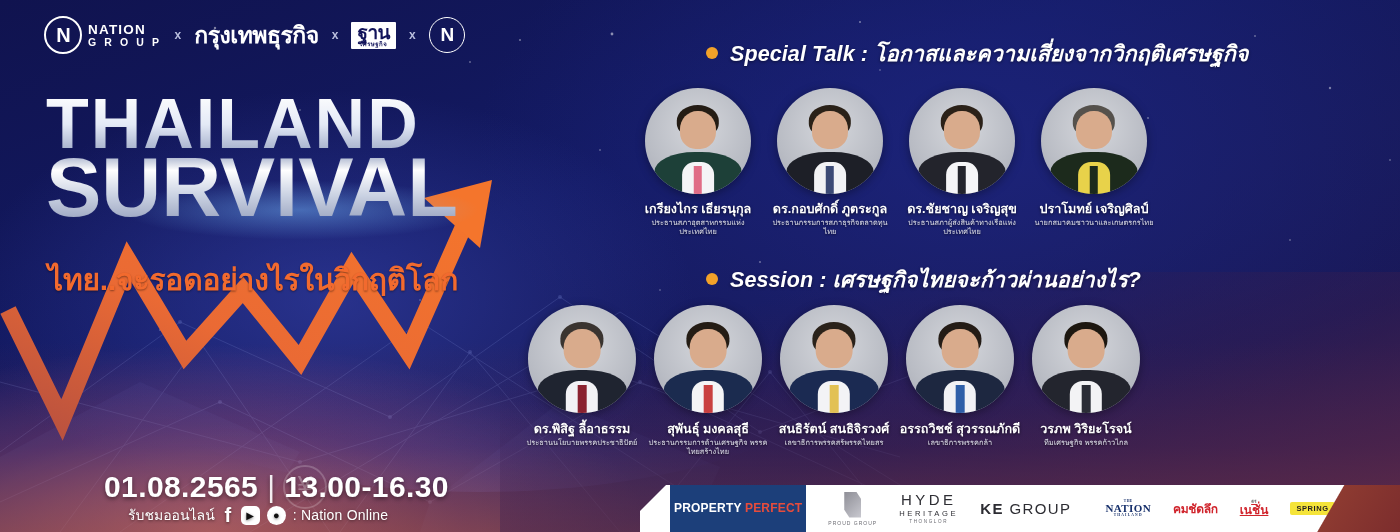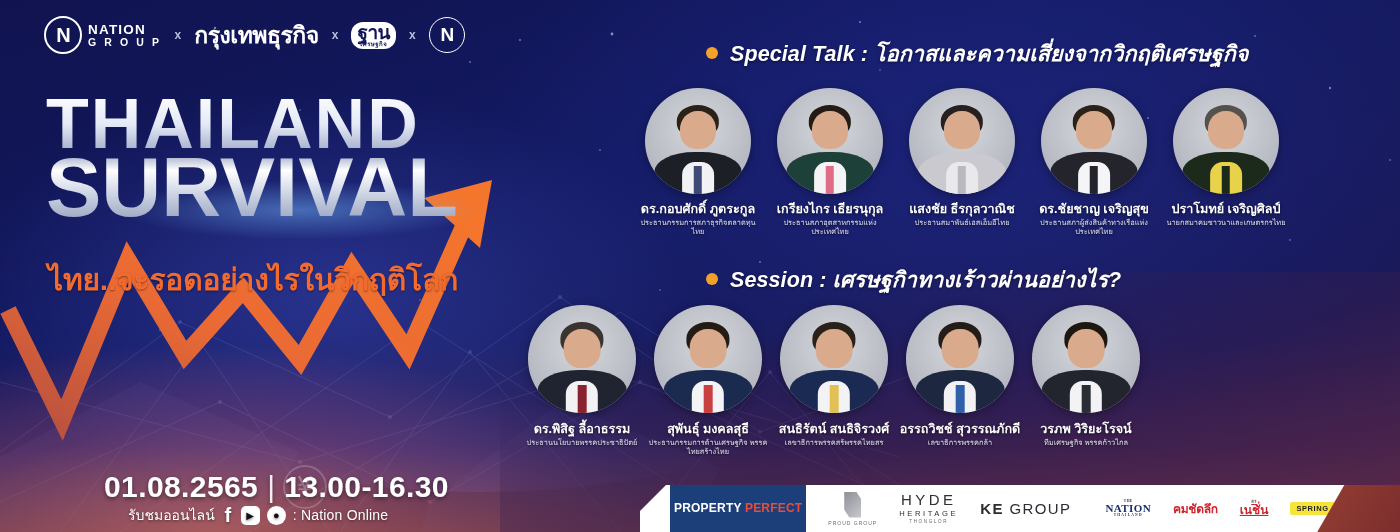--- a/index.html
+++ b/index.html
@@ -56,21 +56,21 @@
   .nation-mark { width:38px; height:38px; border-radius:50%; border:2.2px solid #fff;
      display:flex; align-items:center; justify-content:center; }
   .nation-mark span { color:#fff; font-weight:bold; font-size:20px; letter-spacing:-1px; font-family:"Liberation Sans",sans-serif; }
   .nation-word { display:flex; flex-direction:column; line-height:1.02; margin-left:1px; }
   .nation-word b { color:#fff; font-size:13.5px; letter-spacing:1.2px; font-weight:bold; }
   .nation-word i { color:#fff; font-size:10.5px; letter-spacing:2.6px; font-style:normal; font-weight:bold; }
   .xsep { color:#b9bedd; font-size:12px; font-weight:bold; }
   .thai-logo { color:#fff; font-size:23px; font-weight:bold; letter-spacing:-.5px; }
   .than-logo { background:#fff; color:#11135a; font-size:19px; font-weight:bold;
     padding:1px 6px 2px; line-height:1; letter-spacing:-.5px; display:flex;
-    flex-direction:column; align-items:center; border-radius:12px; }
+    flex-direction:column; align-items:center; border-radius:1px; }
   .than-logo em { font-style:normal; font-size:6px; letter-spacing:.5px; margin-top:-1px; }
   .n-circle { width:36px; height:36px; border-radius:50%; border:1.8px solid #fff;
      display:flex; align-items:center; justify-content:center; }
   .n-circle span { color:#fff; font-weight:bold; font-size:19px; letter-spacing:-1px; }
 
   
   .title-main {
     position:absolute; left:46px; top:92px; width:520px;
     font-size:70px; font-weight:bold; letter-spacing:2px; line-height:.92;
     background:linear-gradient(180deg,#ffffff 0%,#dfe6f5 24%,#8e9bbd 46%,#ffffff 58%,#c3ccdf 76%,#7e8aad 100%);
@@ -290,56 +290,45 @@
     <span class="title-l2">SURVIVAL</span>
   </div>
   <div class="title-sub">ไทย..จะรอดอย่างไรในวิกฤติโลก</div>
 
   <div class="sec-head" style="left:706px;top:36px;">
     <div class="dot"></div>
     <div class="txt">Special Talk : โอกาสและความเสี่ยงจากวิกฤติเศรษฐกิจ</div>
   </div>
   <div class="sec-head" style="left:706px;top:262px;">
     <div class="dot"></div>
-    <div class="txt">Session : เศรษฐกิาทางเร้าวผ่านอย่างไร?</div>
+    <div class="txt">Session : เศรษฐกิจไทยจะก้าวผ่านอย่างไร?</div>
   </div>
 
   <div class="row" id="row1">
+      <div class="sp">
+        <div class="av">
+          <div class="body" style="width: 82%; height: 40%; background: rgb(29, 64, 56);"></div>
+          <div class="shirt" style="background: rgb(244, 244, 246);"></div>
+          <div class="tie" style="background: rgb(224, 108, 134);"></div>
+          <div class="hair" style="width: 40%; height: 30%; top: 16%; background: rgb(36, 28, 20);"></div>
+          <div class="head" style="width: 34%; height: 36%; top: 22%;"></div>
+        </div>
+        <div class="nm">เกรียงไกร เธียรนุกุล</div>
+        <div class="rl">ประธานสภาอุตสาหกรรมแห่งประเทศไทย</div>
+      </div>
       <div class="sp">
         <div class="av">
           <div class="body" style="width: 82%; height: 40%; background: rgb(29, 31, 39);"></div>
           <div class="shirt" style="background: rgb(242, 242, 244);"></div>
           <div class="tie" style="background: rgb(60, 74, 117);"></div>
           <div class="hair" style="width: 40%; height: 30%; top: 16%; background: rgb(42, 33, 24);"></div>
           <div class="head" style="width: 34%; height: 36%; top: 22%;"></div>
         </div>
         <div class="nm">ดร.กอบศักดิ์ ภูตระกูล</div>
         <div class="rl">ประธานกรรมการสภาธุรกิจตลาดทุนไทย</div>
-      </div>
-      <div class="sp">
-        <div class="av">
-          <div class="body" style="width: 82%; height: 40%; background: rgb(29, 64, 56);"></div>
-          <div class="shirt" style="background: rgb(244, 244, 246);"></div>
-          <div class="tie" style="background: rgb(224, 108, 134);"></div>
-          <div class="hair" style="width: 40%; height: 30%; top: 16%; background: rgb(36, 28, 20);"></div>
-          <div class="head" style="width: 34%; height: 36%; top: 22%;"></div>
-        </div>
-        <div class="nm">เกรียงไกร เธียรนุกุล</div>
-        <div class="rl">ประธานสภาอุตสาหกรรมแห่งประเทศไทย</div>
-      </div>
-      <div class="sp">
-        <div class="av">
-          <div class="body" style="width: 82%; height: 40%; background: rgb(201, 201, 207);"></div>
-          <div class="shirt" style="background: rgb(233, 233, 236);"></div>
-          <div class="tie" style="background: rgb(185, 185, 192);"></div>
-          <div class="hair" style="width: 40%; height: 30%; top: 16%; background: rgb(38, 32, 32);"></div>
-          <div class="head" style="width: 34%; height: 36%; top: 22%;"></div>
-        </div>
-        <div class="nm">แสงชัย ธีรกุลวาณิช</div>
-        <div class="rl">ประธานสมาพันธ์เอสเอ็มอีไทย</div>
       </div>
       <div class="sp">
         <div class="av">
           <div class="body" style="width: 82%; height: 40%; background: rgb(35, 36, 44);"></div>
           <div class="shirt" style="background: rgb(245, 245, 247);"></div>
           <div class="tie" style="background: rgb(35, 36, 44);"></div>
           <div class="hair" style="width: 40%; height: 30%; top: 16%; background: rgb(43, 33, 24);"></div>
           <div class="head" style="width: 34%; height: 36%; top: 22%;"></div>
         </div>
         <div class="nm">ดร.ชัยชาญ เจริญสุข</div>

